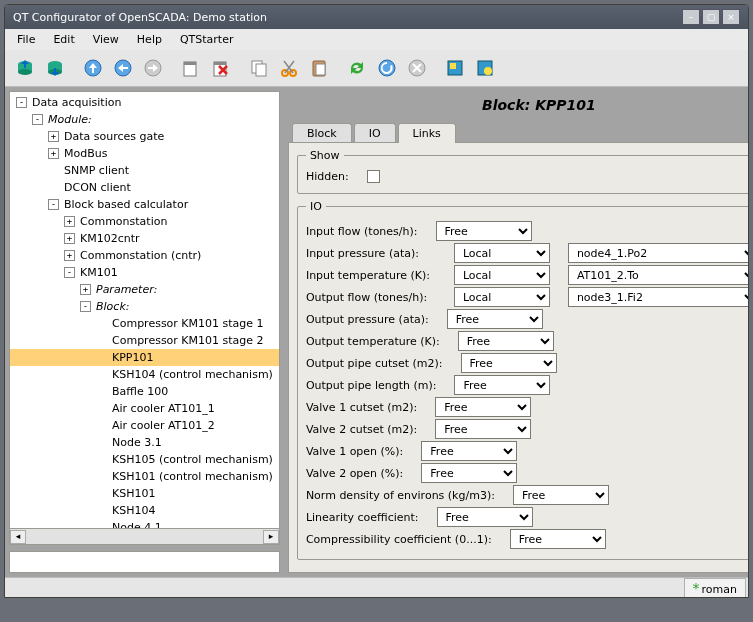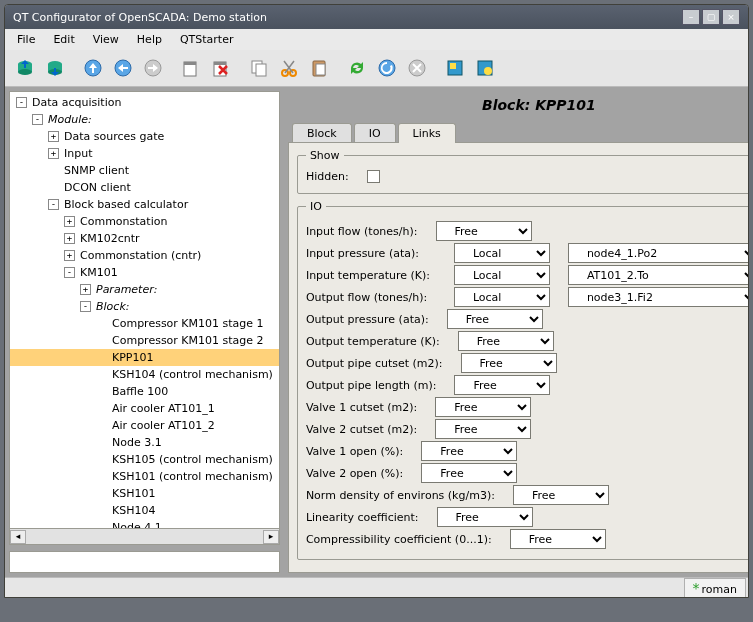--- a/index.html
+++ b/index.html
@@ -31,21 +31,21 @@
 .heading { text-align: center; font-size: 14px; font-style: italic; font-weight: bold; padding: 6px 0 10px; }
 .tabs { display: flex; margin-bottom: -1px; padding-left: 4px; }
 .tab { padding: 3px 14px; border: 1px solid #9a9a92; border-bottom: none; background: #e0e0e0; margin-right: 2px; border-radius: 3px 3px 0 0; cursor: pointer; }
 .tab.active { background: #eceae4; position: relative; z-index: 2; }
 .tabbody { flex: 1; border: 1px solid #9a9a92; background: #eceae4; padding: 6px 8px; overflow: auto; position: relative; }
 .tabbody-inner { padding-right: 14px; }
 fieldset { border: 1px solid #9a9a92; border-radius: 2px; margin: 0 0 6px 0; padding: 6px 8px 8px; }
 legend { padding: 0 4px; }
 .form-row { display: flex; align-items: center; margin: 2px 0; gap: 18px; }
 .form-row label { min-width: 150px; text-align: left; white-space: nowrap; }
-.sel { height: 20px; border: 1px solid #7a7a72; background: #fff; padding: 0 14px; font-size: 11px; }
+.sel { height: 20px; border: 1px solid #7a7a72; background: #fff; padding: 0 4px; font-size: 11px; }
 .sel.small { width: 96px; }
 .sel.wide { width: 190px; }
 .chk { width: 13px; height: 13px; border: 1px solid #7a7a72; background: #fff; }
 .vscroll { position: absolute; right: 0; top: 0; bottom: 0; width: 16px; background: #e2e2e2; border-left: 1px solid #bbb; }
 .statusbar { display: flex; border-top: 1px solid #bbb; background: #e6e6e6; height: 20px; align-items: center; }
 .statusbar .spacer { flex: 1; }
 .statusbar .cell { border: 1px solid #b0b0b0; padding: 1px 8px; margin: 1px 2px; background: #f2f2f2; }
 .statusbar .dot { color: #2a9d2a; font-size: 14px; margin-right: 2px; }
 </style>
 </head>
@@ -185,21 +185,21 @@
             <span class="tree-label italic">Module:</span>
           </div>
           <div class="tree-row">
             <span class="pad" style="width: 38px;"></span>
             <span class="tree-toggle">+</span>
             <span class="tree-label">Data sources gate</span>
           </div>
           <div class="tree-row">
             <span class="pad" style="width: 38px;"></span>
             <span class="tree-toggle">+</span>
-            <span class="tree-label">Input</span>
+            <span class="tree-label">ModBus</span>
           </div>
           <div class="tree-row">
             <span class="pad" style="width: 38px;"></span>
             <span class="tree-toggle empty"></span>
             <span class="tree-label">SNMP client</span>
           </div>
           <div class="tree-row">
             <span class="pad" style="width: 38px;"></span>
             <span class="tree-toggle empty"></span>
             <span class="tree-label">DCON client</span>

